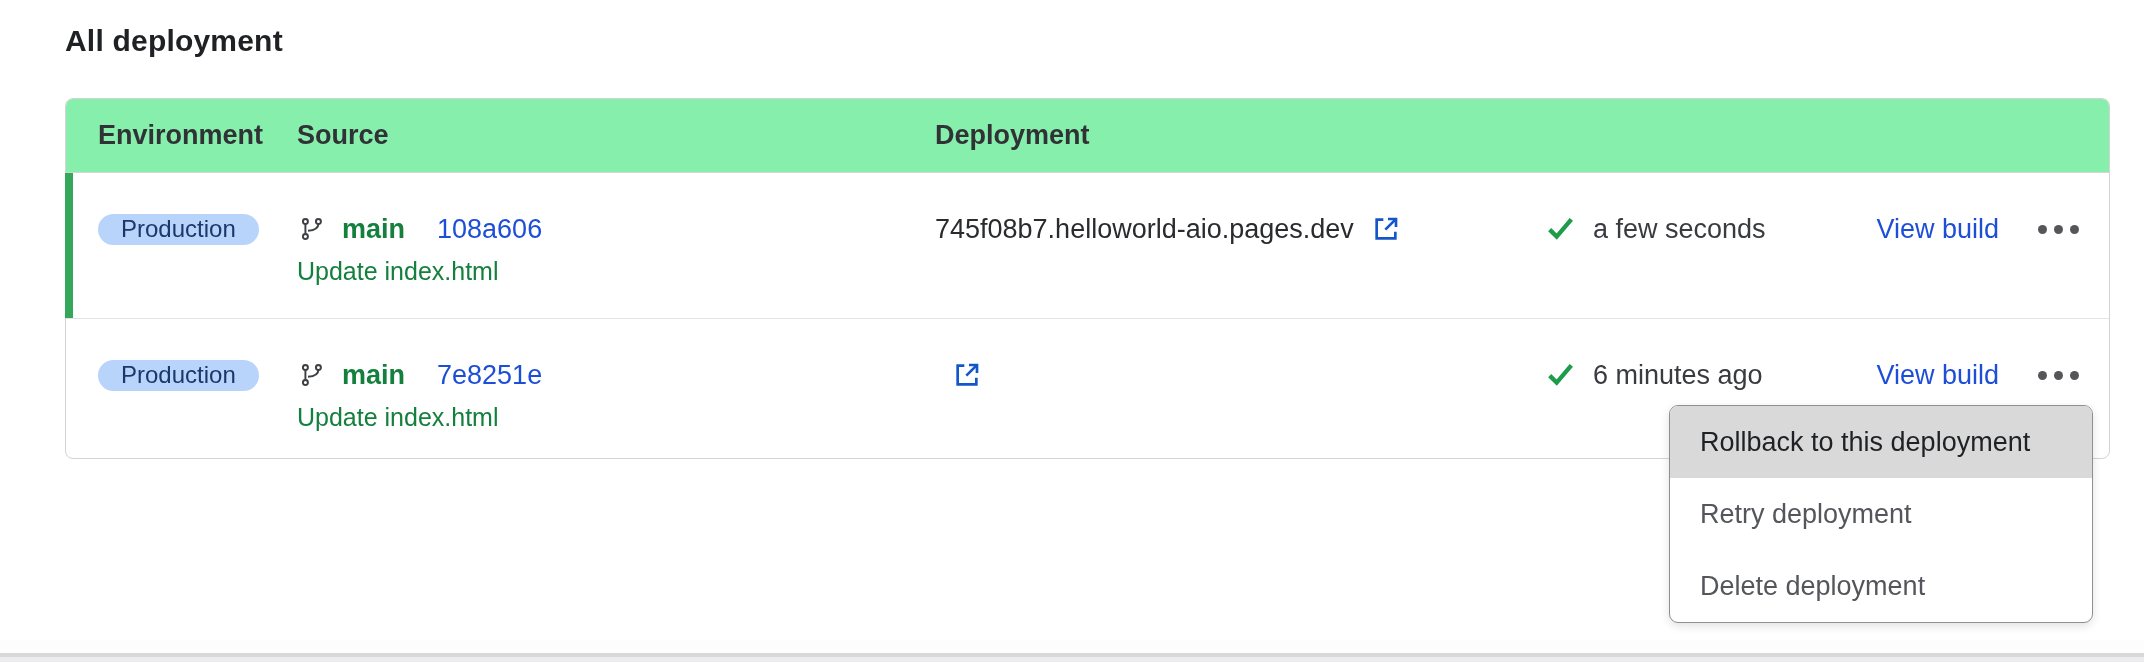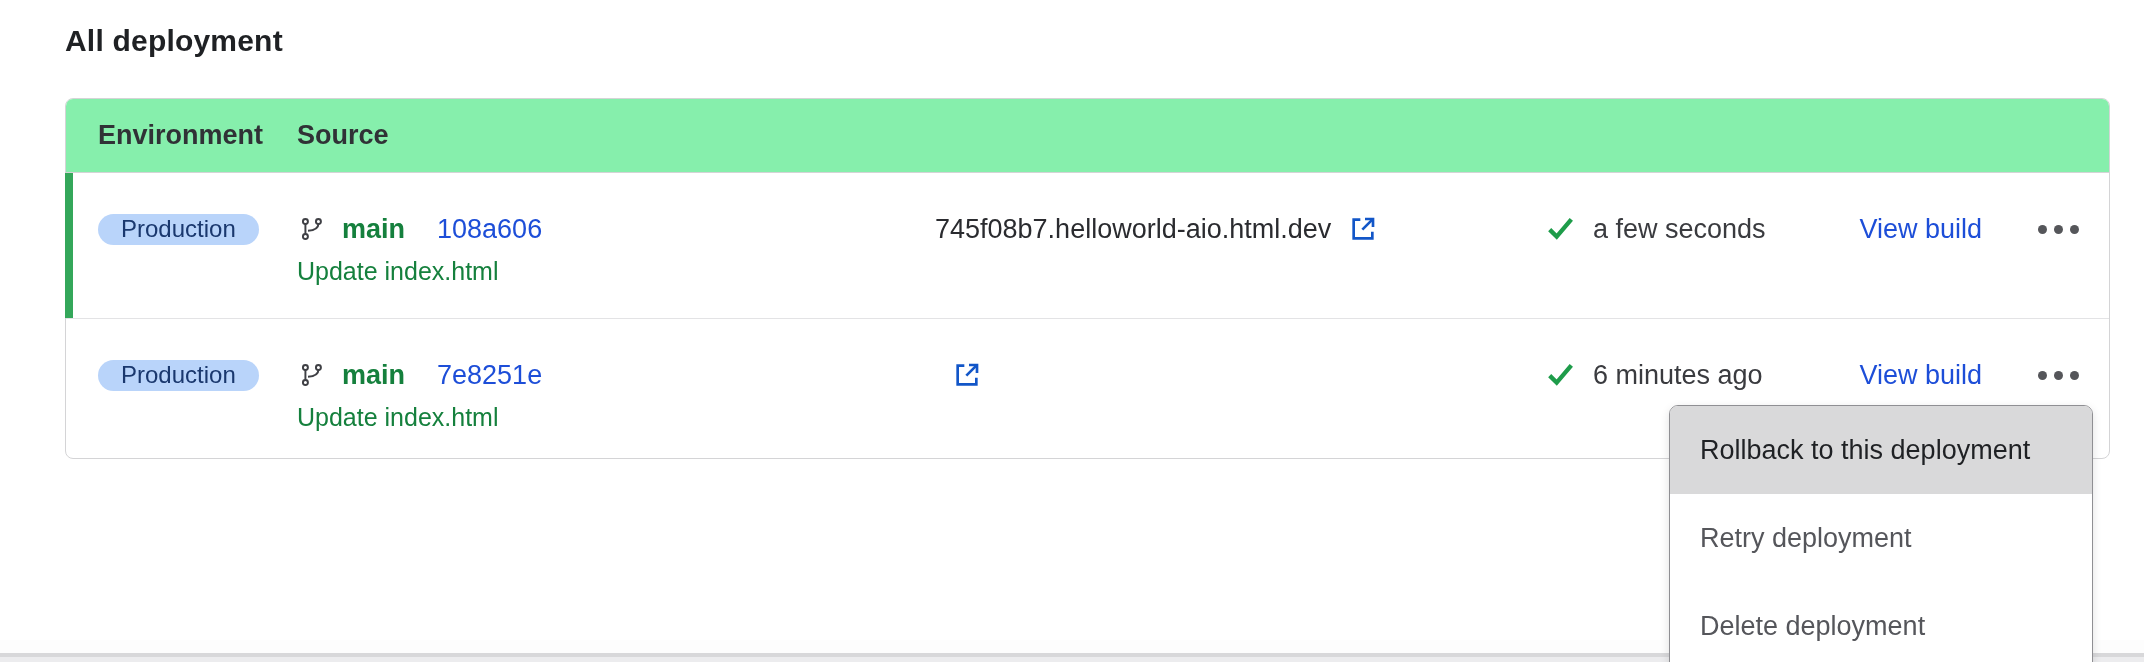--- a/index.html
+++ b/index.html
@@ -63,56 +63,57 @@
   .branch-icon { margin: 0 16px 0 3px; }
   .branch-name { font-size: 27px; font-weight: 700; color: #15803d; }
   .link { color: #1d4ed8; text-decoration: none; cursor: pointer; font-size: 27px; white-space: nowrap; text-align: center; }
   .commit-link { margin-left: 32px; }
   .line2 { margin-top: 4px; font-size: 25px; color: #15803d; line-height: 32px; }
   .deploy-url { color: #2a2b2f; }
   .ext-icon { margin-left: 16px; cursor: pointer; }
   .status-line { width: 100%; }
   .check-icon { margin-right: 17px; }
   .status-time { flex: 1 1 auto; font-size: 27px; color: #3a3b3f; white-space: nowrap; }
-  .view-build { margin-right: 56px; }
+  .view-build { margin-right: 39px; }
   .dots { display: inline-flex; gap: 7px; align-items: center; padding: 8px 0; cursor: pointer; }
   .dot { width: 9px; height: 9px; border-radius: 50%; background: #55565a; }
   
   .context-menu {
     position: absolute; left: 1669px; top: 405px;
     width: 424px;
     background: #ffffff;
     border: 1px solid #8f8f93;
     border-radius: 9px;
     overflow: hidden;
     box-shadow: 0 3px 10px rgba(0,0,0,0.12);
     z-index: 10;
   }
   .menu-item {
-    height: 88px;
+    height: 72px;
     display: flex; align-items: center;
     padding: 0 30px;
     font-size: 27px; color: #55565b;
     cursor: pointer; white-space: nowrap; text-align: right;
   }
   .menu-item.highlighted { background: #d9d9da; color: #1f2124; }
   
   .bottom-fade { position: absolute; left: 0; top: 640px; width: 100%; height: 13px; background: #fdfdfd; }
   .bottom-line { position: absolute; left: 0; top: 653px; width: 100%; height: 4px; background: #d8d8da; }
   .bottom-under { position: absolute; left: 0; top: 657px; width: 100%; height: 5px; background: #ececee; }
 </style>
 </head>
 <body>
 
 <h1 class="page-title">All deployment</h1>
 
 <div class="deploy-table">
   <div class="thead">
     <span>Environment</span>
     <span>Source</span>
+    <span>Deployment</span>
   </div>
 
   <div class="row row-0">
     <div class="current-bar"></div>
     <div class="cell">
       <div class="line1">
         <span class="badge">Production</span>
       </div>
     </div>
     <div class="cell">
@@ -125,21 +126,21 @@
             <path d="M5 7.3 V16.7 M17 7.3 c0 4.6 -6 6 -9.6 6.3"></path>
           </svg>
         </span>
         <span class="branch-name">main</span>
         <a class="link commit-link">108a606</a>
       </div>
       <div class="line2">Update index.html</div>
     </div>
     <div class="cell">
       <div class="line1">
-        <span class="deploy-url" style="font-size:27px">745f08b7.helloworld-aio.html.dev</span>
+        <span class="deploy-url" style="font-size:27px">745f08b7.helloworld-aio.pages.dev</span>
         <span class="icon ext-icon">
           <svg width="32" height="32" viewBox="0 0 24 24" fill="none" stroke="#1256c8" stroke-width="2">
             <path d="M10 5 H5 V19 H19 V14"></path>
             <path d="M13.5 4.5 H19.5 V10.5"></path>
             <path d="M19 5 L11.5 12.5"></path>
           </svg>
         </span>
       </div>
     </div>
     <div class="cell">

